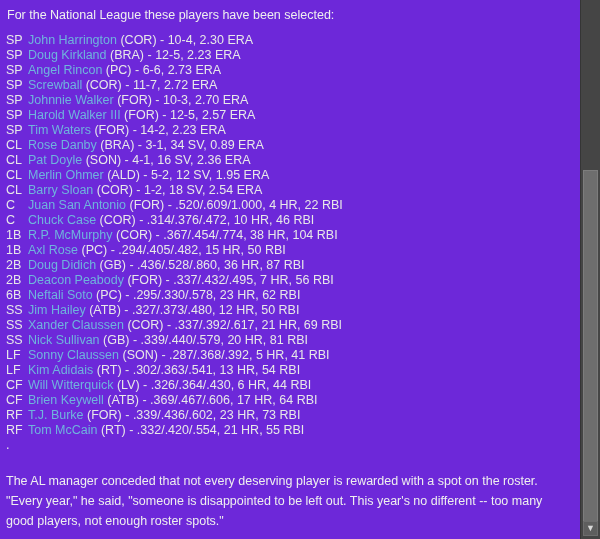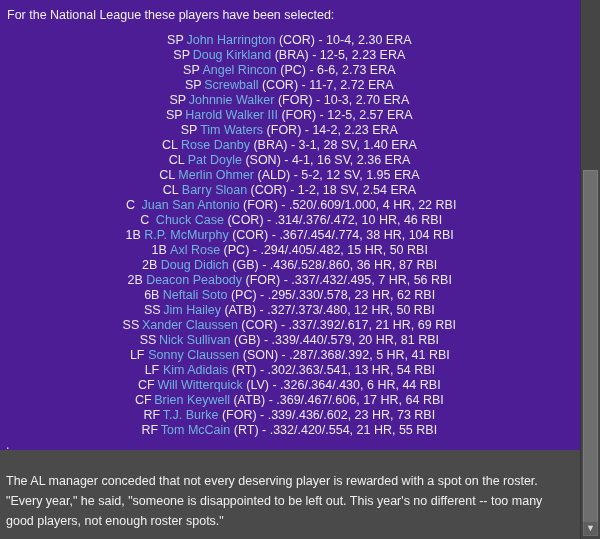--- a/index.html
+++ b/index.html
@@ -9,22 +9,22 @@
   }
   body {
     width: 600px;
     height: 539px;
     overflow: hidden;
     font-family: "Liberation Sans", sans-serif;
   }
   .page {
     position: relative;
     width: 600px;
-    height: 450px;
-    background: #4c1d95;
+    height: 539px;
+    background: #6d28d9;
     box-sizing: border-box;
   }
   .content {
     position: absolute;
     left: 0;
     top: 0;
     width: 580px;
     height: 539px;
     padding: 6px 10px 0 6px;
     box-sizing: border-box;
@@ -40,21 +40,20 @@
   .roster {
     margin: 0;
     padding: 0;
     list-style: none;
   }
   .player-line {
     white-space: nowrap;
     margin: 0;
     padding: 0;
     height: 15px;
-    text-align: center;
   }
   .pos {
     color: #e8e8e8;
     display: inline-block;
     min-width: 22px;
   }
   .pname {
     color: #6fb4dd;
   }
   .pstats {
@@ -141,21 +140,21 @@
       <div class="player-line">
         <span class="pos">SP</span><span class="pname">Johnnie Walker</span> <span class="pstats">(FOR) - 10-3, 2.70 ERA</span>
       </div>
       <div class="player-line">
         <span class="pos">SP</span><span class="pname">Harold Walker III</span> <span class="pstats">(FOR) - 12-5, 2.57 ERA</span>
       </div>
       <div class="player-line">
         <span class="pos">SP</span><span class="pname">Tim Waters</span> <span class="pstats">(FOR) - 14-2, 2.23 ERA</span>
       </div>
       <div class="player-line">
-        <span class="pos">CL</span><span class="pname">Rose Danby</span> <span class="pstats">(BRA) - 3-1, 28 SV, 1.40 ERA</span>
+        <span class="pos">CL</span><span class="pname">Rose Danby</span> <span class="pstats">(BRA) - 3-1, 34 SV, 0.89 ERA</span>
       </div>
       <div class="player-line">
         <span class="pos">CL</span><span class="pname">Pat Doyle</span> <span class="pstats">(SON) - 4-1, 16 SV, 2.36 ERA</span>
       </div>
       <div class="player-line">
         <span class="pos">CL</span><span class="pname">Merlin Ohmer</span> <span class="pstats">(ALD) - 5-2, 12 SV, 1.95 ERA</span>
       </div>
       <div class="player-line">
         <span class="pos">CL</span><span class="pname">Barry Sloan</span> <span class="pstats">(COR) - 1-2, 18 SV, 2.54 ERA</span>
       </div>

